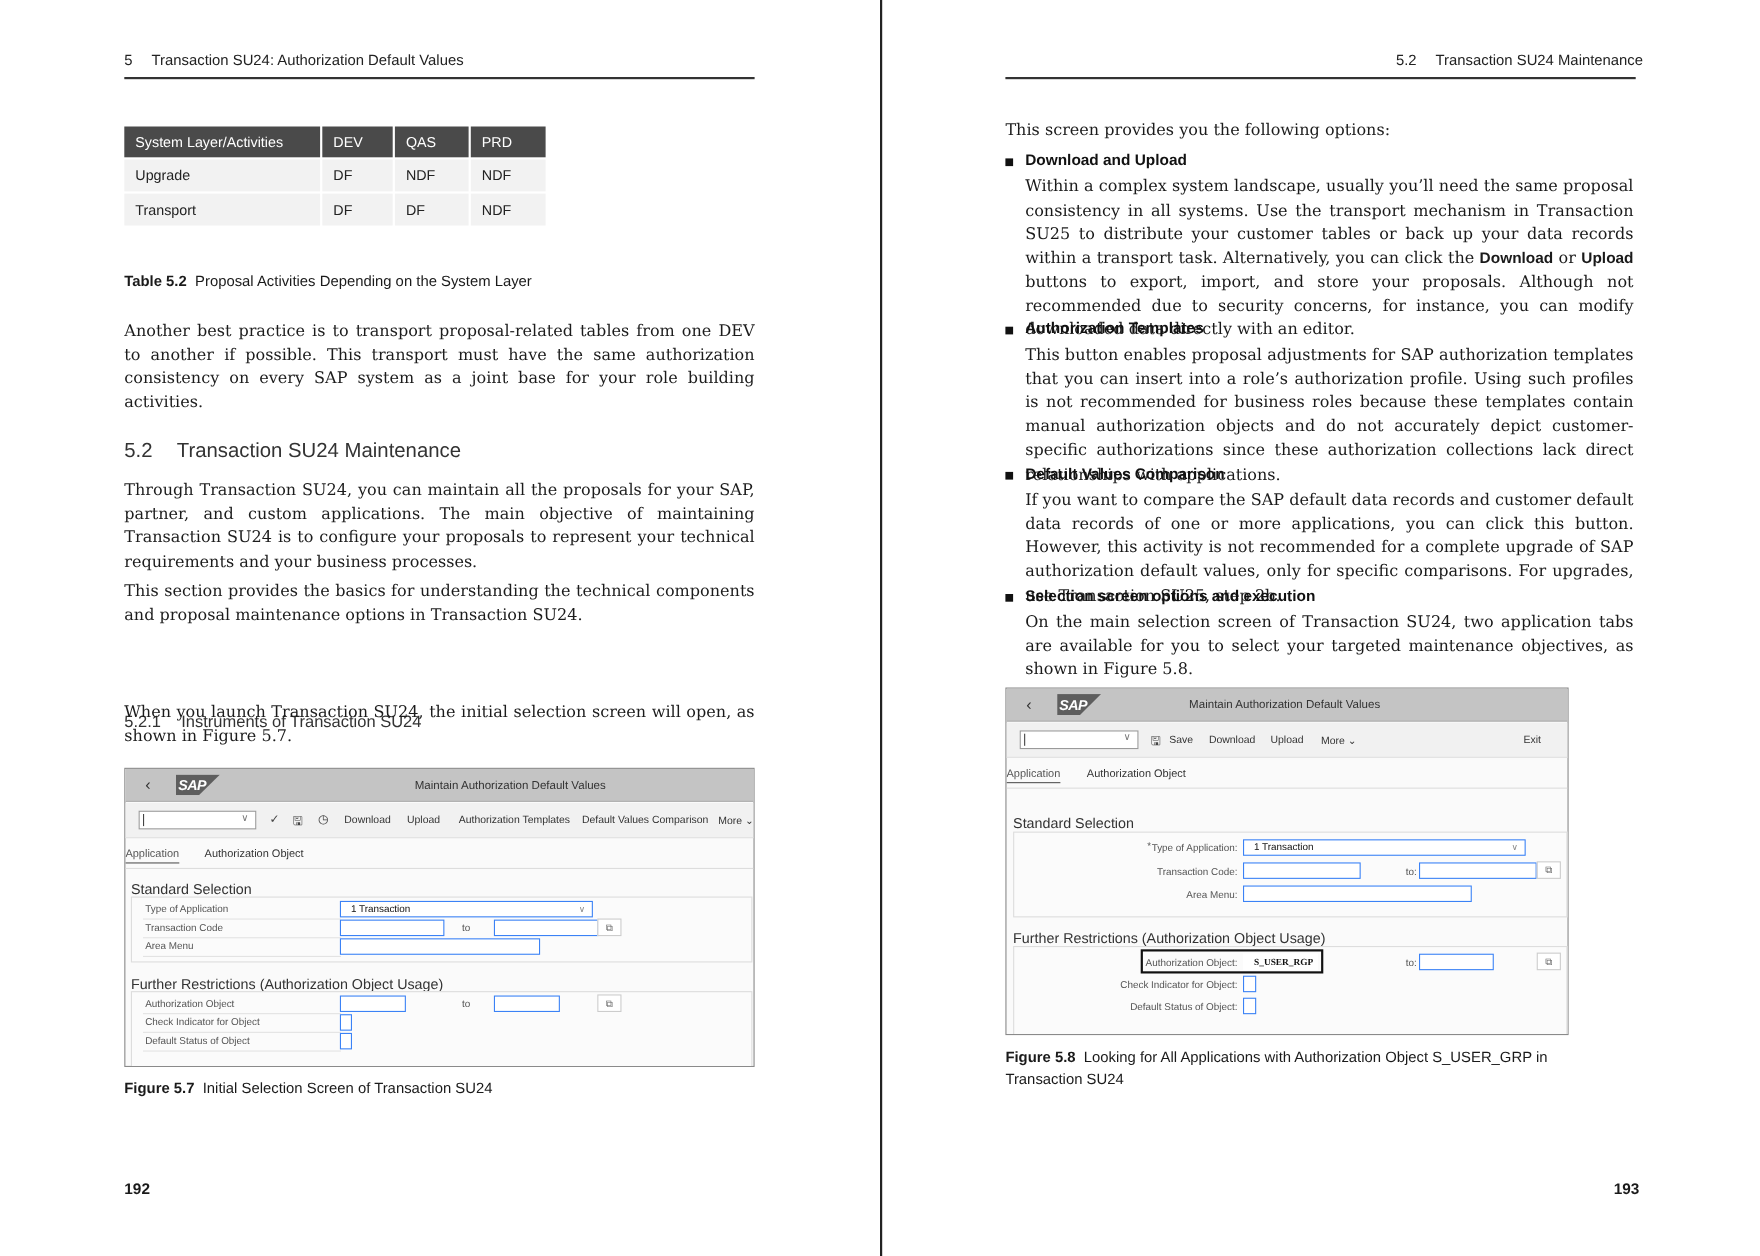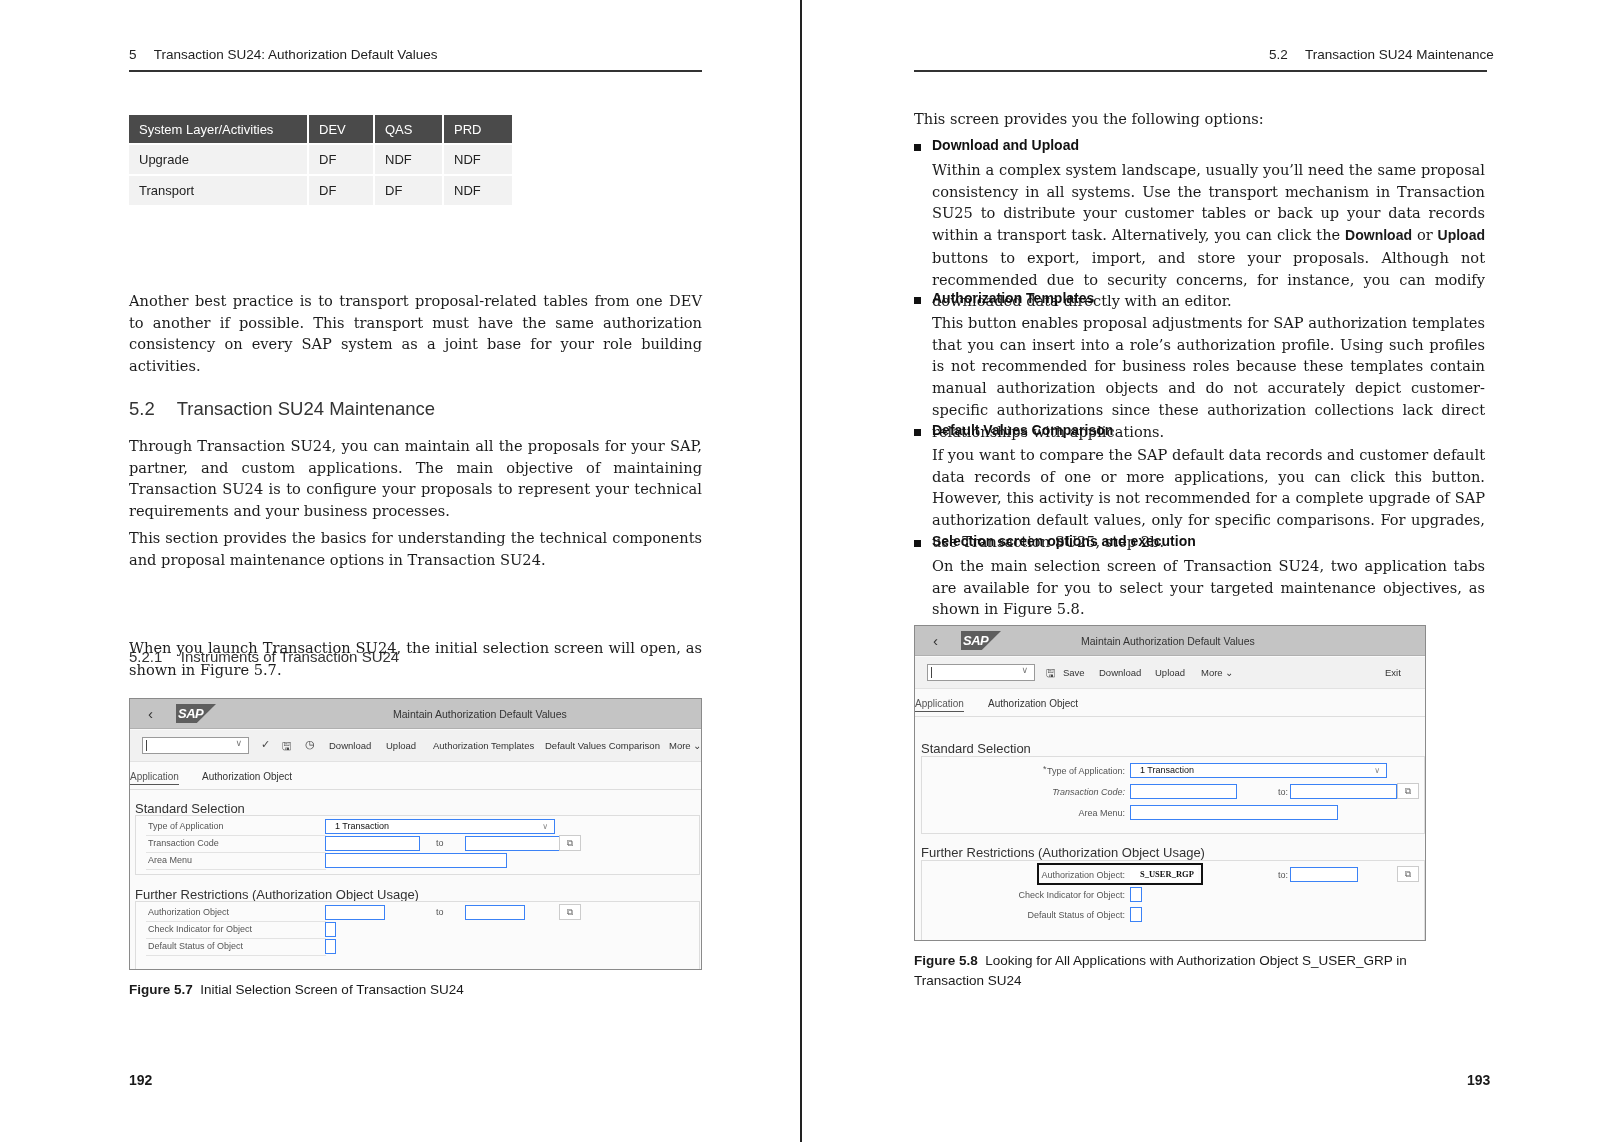--- a/index.html
+++ b/index.html
@@ -1,19 +1,19 @@
 <!DOCTYPE html>
 <html><head>
 <meta charset="utf-8">
 <style>
   * { box-sizing: border-box; margin: 0; padding: 0; }
   html, body { width: 1600px; height: 1142px; background: #fff; overflow: hidden; }
   body { position: relative; font-family: "DejaVu Serif", serif; color: #1a1a1a; }
   .page { position: absolute; top: 0; height: 1142px; }
-  .page.left { left: 16px; width: 800px; }
+  .page.left { left: 0; width: 800px; }
   .page.right { left: 802px; width: 798px; }
   .spine { position: absolute; left: 800px; top: 0; width: 2px; height: 1142px; background: #222; }
 
   .runhead { position: absolute; top: 47px; font-family: "Liberation Sans", sans-serif; font-size: 13.5px; color: #222; }
   .runhead-rule { position: absolute; top: 70px; height: 2px; background: #333; }
   .folio { position: absolute; top: 1072px; font-family: "Liberation Sans", sans-serif; font-weight: bold; font-size: 14px; }
 
   .body-text { position: absolute; font-size: 14.6px; line-height: 21.7px; text-align: justify; color: #1c1c1c; }
   .h2 { position: absolute; font-family: "Liberation Sans", sans-serif; font-size: 18.5px; color: #333; }
   .h3 { position: absolute; font-family: "Liberation Sans", sans-serif; font-size: 15px; color: #333; }
@@ -87,20 +87,24 @@
         <td>NDF</td>
       </tr>
       <tr>
         <td>Transport</td>
         <td>DF</td>
         <td>DF</td>
         <td>NDF</td>
       </tr>
     </tbody>
   </table>
+  <div class="caption" style="left:113px;top:246px;">
+    <b>Table 5.2</b>&nbsp;
+    <span>Proposal Activities Depending on the System Layer</span>
+  </div>
 
   <p class="body-text" style="left:113px;top:290px;width:573px;">Another best practice is to transport proposal-related tables from one DEV to another if possible. This transport must have the same authorization consistency on every SAP system as a joint base for your role building activities.</p>
 
   <div class="h2" style="left:113px;top:398px;">
     <span>5.2</span>
     <span style="display:inline-block;width:12px;"></span>
     <span>Transaction SU24 Maintenance</span>
   </div>
 
   <p class="body-text" style="left:113px;top:435px;width:573px;">Through Transaction SU24, you can maintain all the proposals for your SAP, partner, and custom applications. The main objective of maintaining Transaction SU24 is to configure your proposals to represent your technical requirements and your business processes.</p>
@@ -245,21 +249,21 @@
     </div>
 
     <span class="sect" style="left:6px;top:115px;">Standard Selection</span>
     <div class="grp" style="left:6px;top:130px;width:504px;height:78px;"></div>
     <span class="lbl" style="left:128px;top:138px;">*</span>
     <span class="lbl r" style="left:110px;top:140px;width:100px;">Type of Application:</span>
     <div class="inp" style="left:215px;top:137px;width:257px;">
       <span>1 Transaction</span>
       <span class="chev">∨</span>
     </div>
-    <span class="lbl r" style="left:90px;top:161px;width:120px;font-style:italic;">Transaction Code:</span>
+    <span class="lbl r" style="left:90px;top:161px;width:120px;">Transaction Code:</span>
     <div class="inp" style="left:215px;top:158px;width:107px;"></div>
     <span class="lbl" style="left:363px;top:161px;">to:</span>
     <div class="inp" style="left:375px;top:158px;width:107px;"></div>
     <span class="ext" style="left:482px;top:157px;">⧉</span>
     <span class="lbl r" style="left:90px;top:182px;width:120px;">Area Menu:</span>
     <div class="inp" style="left:215px;top:179px;width:208px;"></div>
 
     <span class="sect" style="left:6px;top:219px;">Further Restrictions (Authorization Object Usage)</span>
     <div class="grp" style="left:6px;top:234px;width:504px;height:82px;"></div>
     <div class="hl" style="left:122px;top:237px;width:166px;height:22px;"></div>

